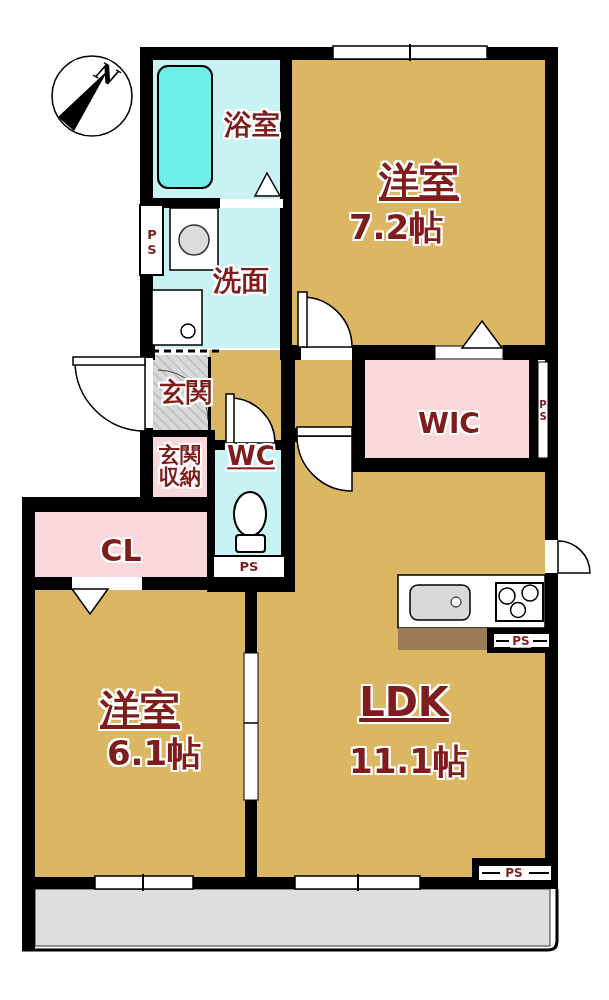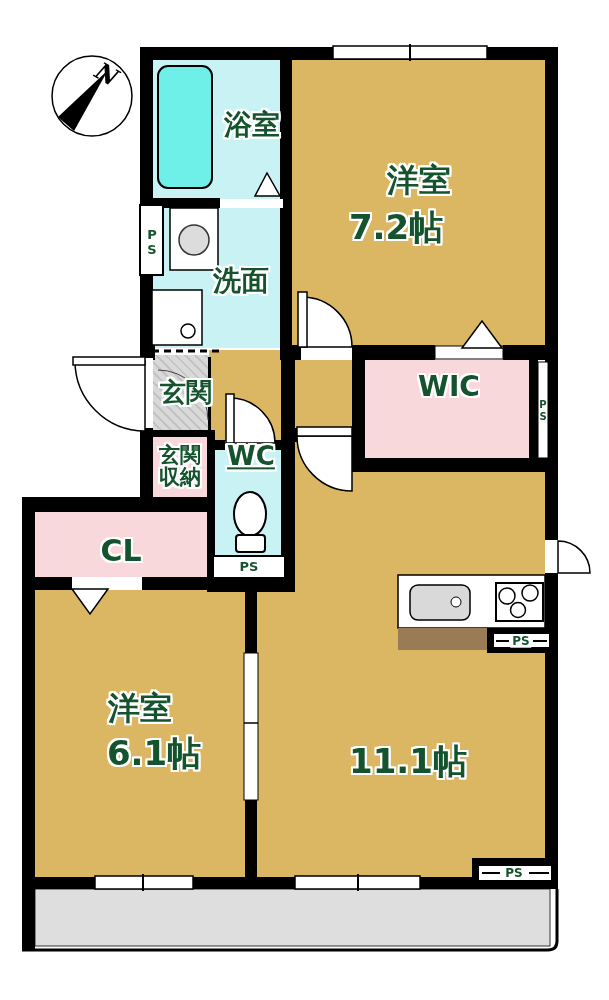--- a/index.html
+++ b/index.html
@@ -6,28 +6,28 @@
   .plan{
     position:relative;width:609px;height:1000px;background:#ffffff;overflow:hidden;
     font-family:"DejaVu Sans",sans-serif;
   }
   .hatch{
     position:absolute;left:145px;top:355px;width:64px;height:77px;z-index:0;
     background:repeating-linear-gradient(45deg,#d9d9d9 0 5px,#c3c3c3 5px 7px);
   }
   svg.overlay{position:absolute;left:0;top:0;z-index:1;}
   .lbl{
-    position:absolute;z-index:2;font-weight:bold;color:#14532d;white-space:nowrap;
+    position:absolute;z-index:2;font-weight:bold;color:#7f1d1d;white-space:nowrap;
     transform:translate(-50%,-50%);line-height:1.05;text-align:center;
     text-shadow:-2px -2px 0 #fff,2px -2px 0 #fff,-2px 2px 0 #fff,2px 2px 0 #fff,
                  0 -2px 0 #fff,0 2px 0 #fff,-2px 0 0 #fff,2px 0 0 #fff;
   }
   .wrap{white-space:normal;word-break:break-all;width:46px;}
   .vert{white-space:normal;word-break:break-all;line-height:1.15;}
-  .f40{font-size:32px;} .f34{font-size:34px;} .f26{font-size:26px;}
+  .f40{font-size:40px;text-decoration:underline;} .f34{font-size:34px;} .f26{font-size:26px;}
   .f30{font-size:30px;margin-top:8px;} .f28{font-size:28px;} .f21{font-size:21px;}
   .f13{font-size:13px;} .f12{font-size:12px;} .f10{font-size:10px;}
 </style>
 </head>
 <body>
 
 <div class="plan">
 
   <div class="hatch"></div>
 
@@ -156,24 +156,25 @@
     </g>
   </svg>
 
   <div class="lbl f28" style="left:252px;top:125px;">浴室</div>
   <div class="lbl f28" style="left:241px;top:281px;">洗面</div>
   <div class="lbl f40" style="left:419px;top:181px;">洋室</div>
   <div class="lbl f34" style="left:396px;top:228px;">7.2帖</div>
   <div class="lbl f26" style="left:186px;top:393px;">玄関</div>
   <div class="lbl f21 wrap" style="left:180px;top:466px;text-align:center;">玄関収納</div>
   <div class="lbl f26" style="left:251px;top:457px;text-decoration:underline;">WC</div>
-  <div class="lbl f28" style="left:449px;top:387px;">WIC</div>
+  <div class="lbl f28" style="left:449px;top:424px;">WIC</div>
   <div class="lbl f30" style="left:121px;top:543px;">CL</div>
   <div class="lbl f40" style="left:140px;top:709px;">洋室</div>
   <div class="lbl f34" style="left:140px;top:754px;padding-left:28px;">6.1帖</div>
+  <div class="lbl f40" style="left:404px;top:702px;">LDK</div>
   <div class="lbl f34" style="left:408px;top:748px;margin-top:14px;">11.1帖</div>
   <div class="lbl f13" style="left:249px;top:567px;text-shadow:none;">PS</div>
   <div class="lbl f12" style="left:521px;top:641px;text-shadow:none;background:#fff;padding:0 2px;">PS</div>
   <div class="lbl f12" style="left:514px;top:873px;text-shadow:none;background:#fff;padding:0 2px;">PS</div>
   <div class="lbl f13 vert" style="left:152px;top:243px;width:14px;text-shadow:none;">PS</div>
   <div class="lbl f10 vert" style="left:543px;top:410px;width:11px;text-shadow:none;">PS</div>
 
 </div>
 
 </body></html>

